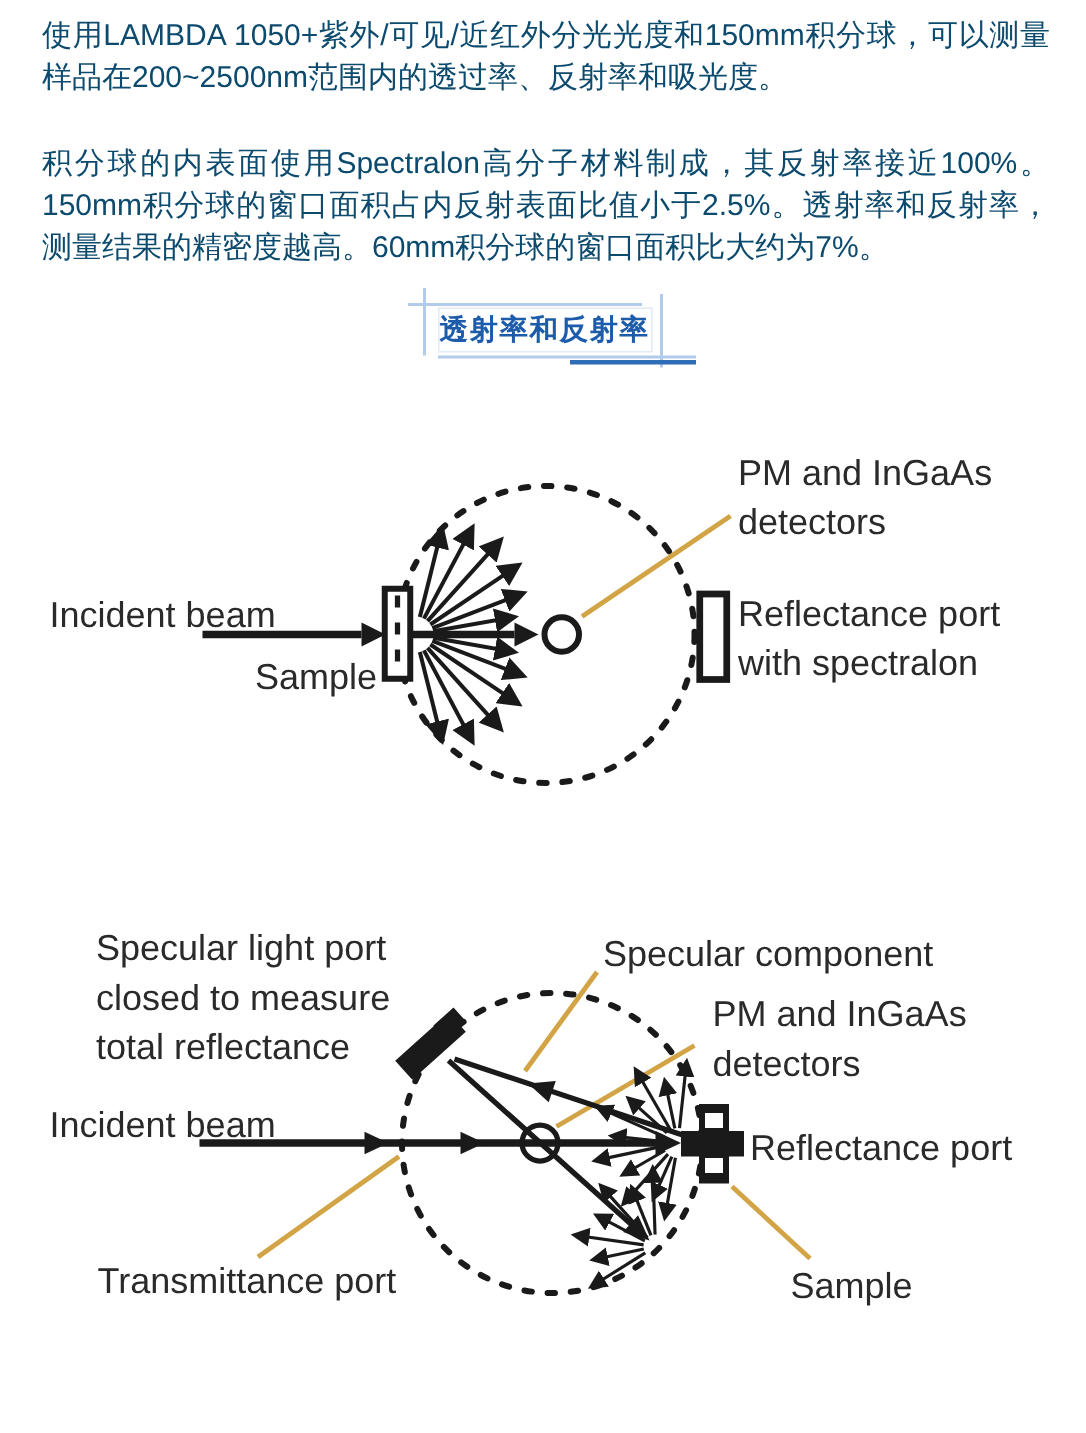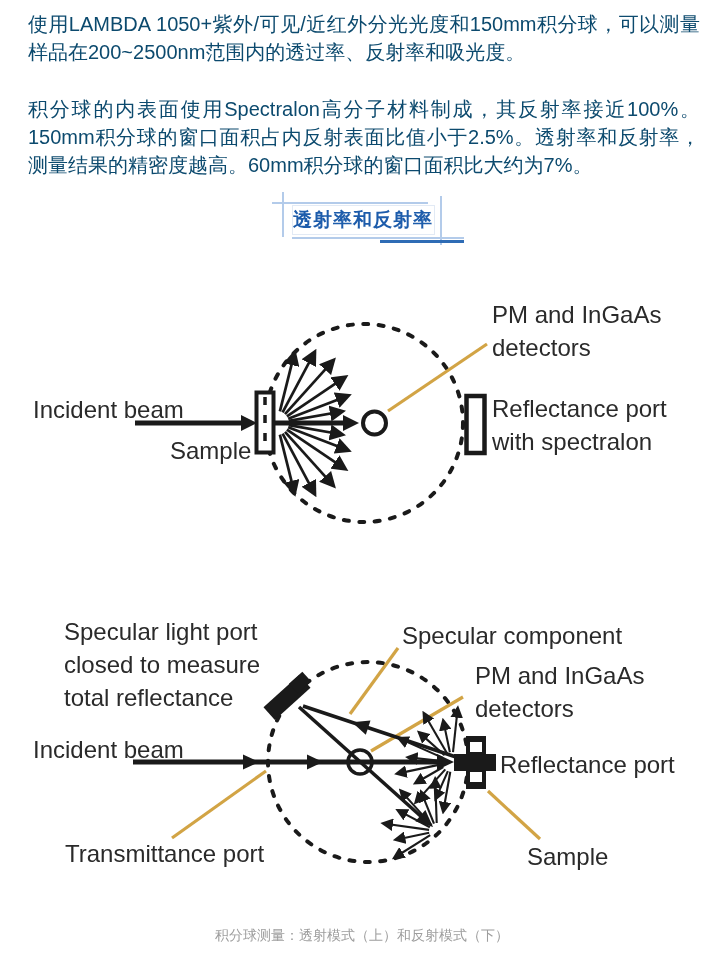--- a/index.html
+++ b/index.html
@@ -173,15 +173,14 @@
     <text class="dlabel" x="64" y="706">total reflectance</text>
     <text class="dlabel" x="33" y="758">Incident beam</text>
     <text class="dlabel" x="65" y="862">Transmittance port</text>
     <text class="dlabel" x="402" y="644">Specular component</text>
     <text class="dlabel" x="475" y="684">PM and InGaAs</text>
     <text class="dlabel" x="475" y="717">detectors</text>
     <text class="dlabel" x="500" y="773">Reflectance port</text>
     <text class="dlabel" x="527" y="865">Sample</text>
   </svg>
 
-  <div class="caption">积分球测量：透射模式（上）和反射模式（下）</div>
 
 </div>
 
 </body></html>

